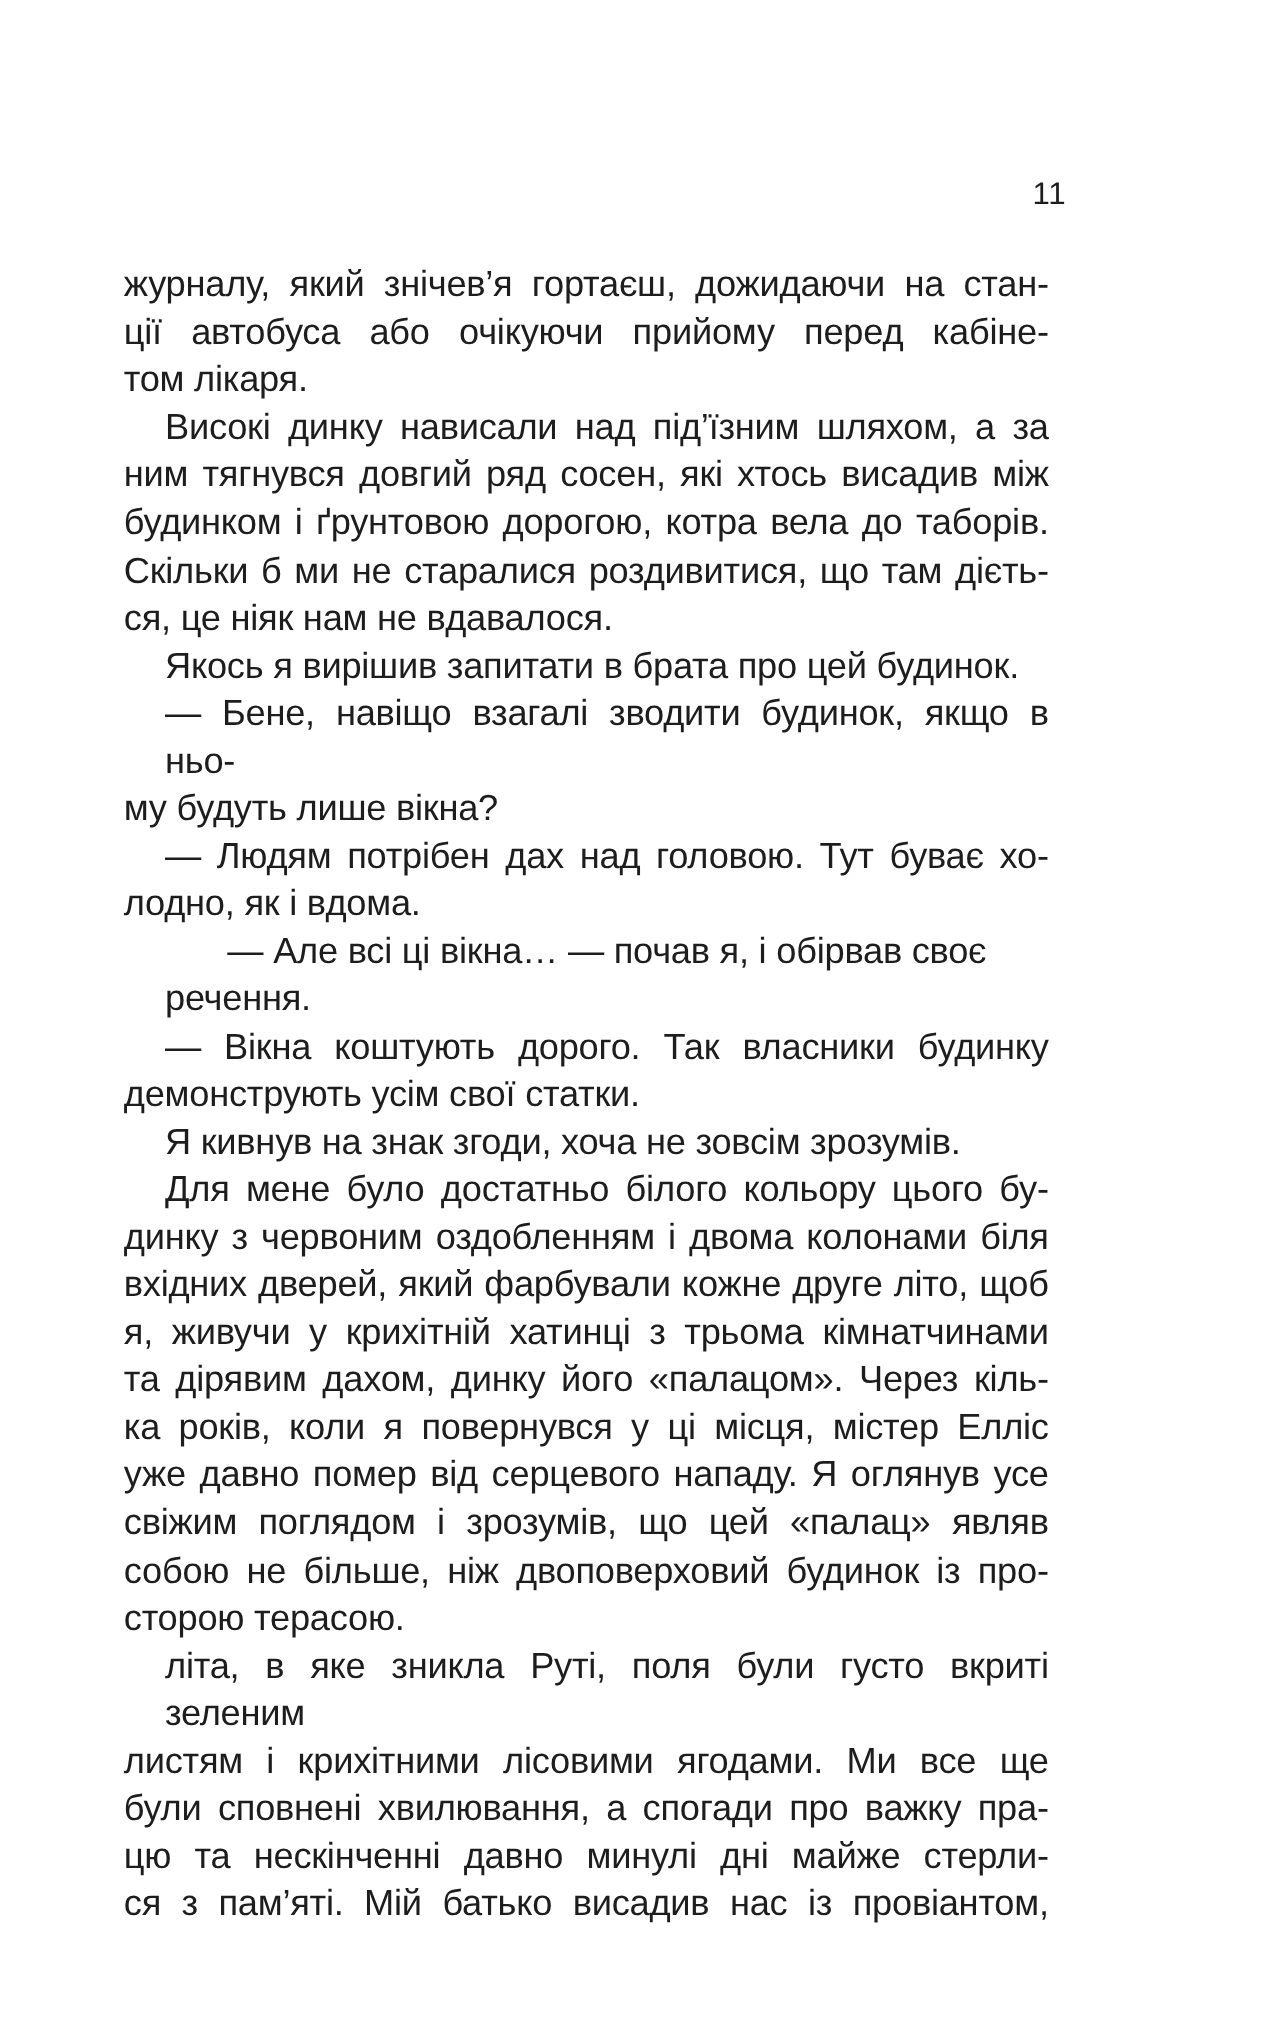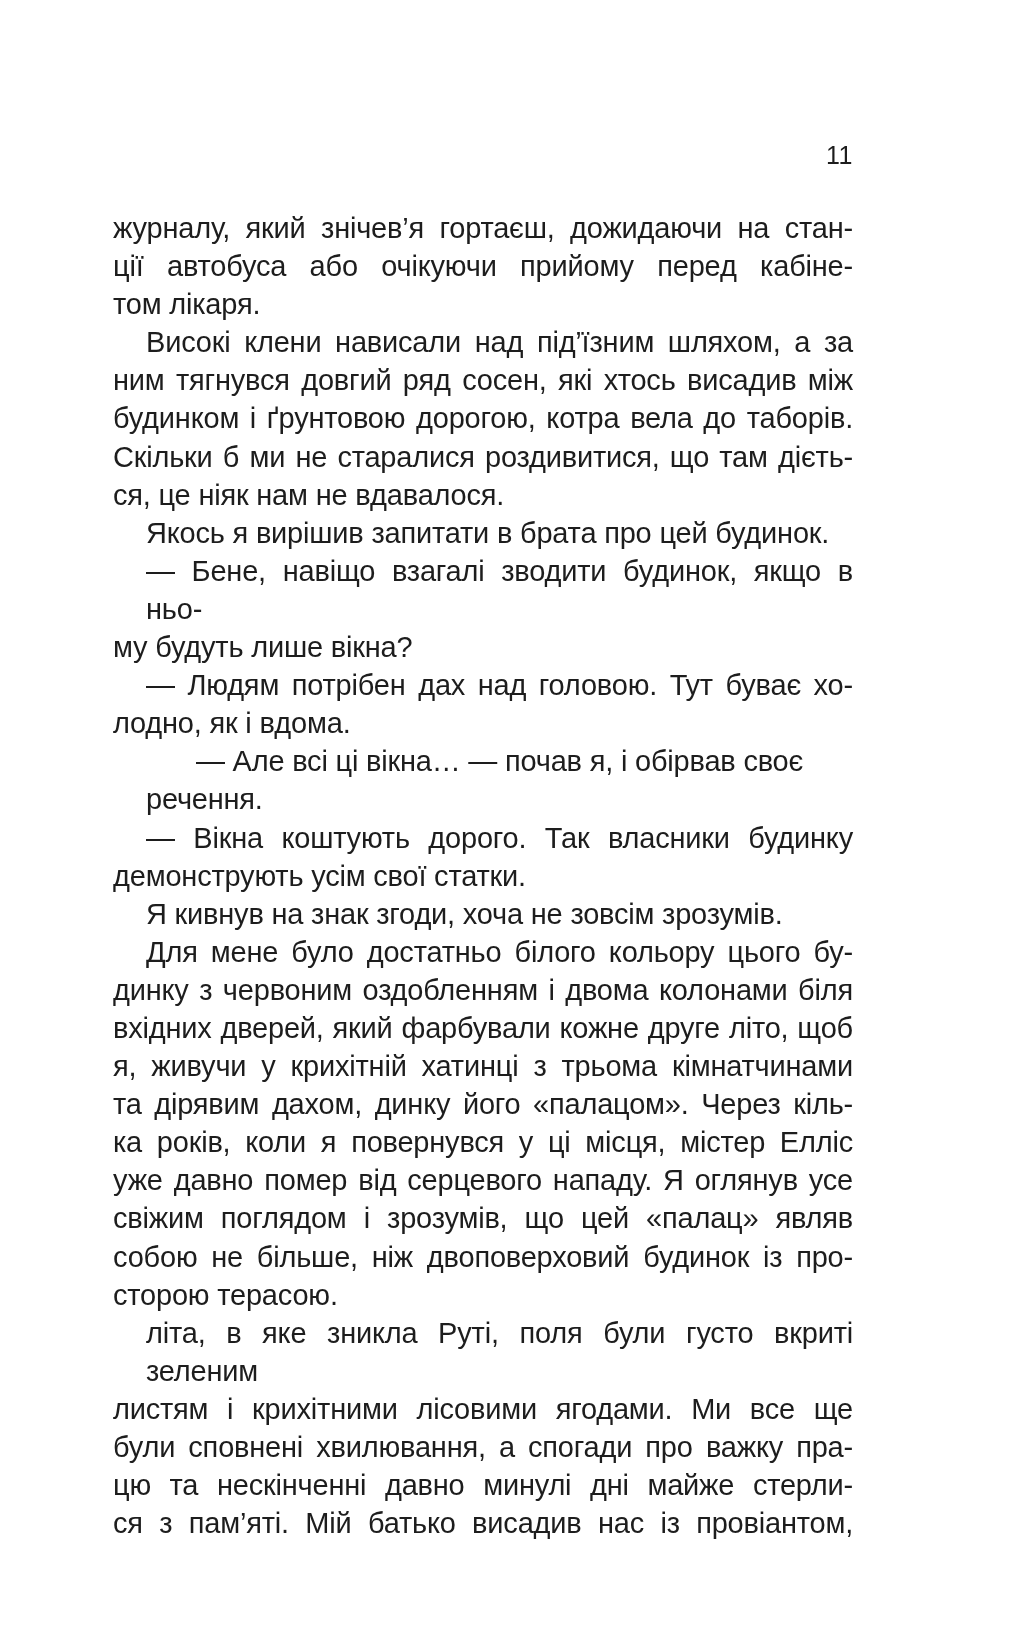--- a/index.html
+++ b/index.html
@@ -21,21 +21,21 @@
     left: 113px;
     top: 143px;
     width: 740px;
     text-align: right;
     font-size: 25px;
     line-height: 25px;
     letter-spacing: 0.5px;
   }
   .text-block {
     position: absolute;
-    left: 113px;
+    left: 99px;
     top: 209px;
     width: 740px;
     font-size: 29px;
     line-height: 38.1px;
     letter-spacing: -0.2px;
   }
   .para {
     margin: 0;
     padding: 0;
   }
@@ -57,21 +57,21 @@
 
 <div class="page">
   <div class="page-number">11</div>
   <div class="text-block">
       <div class="para">
         <div class="line">журналу, який знічев’я гортаєш, дожидаючи на стан-</div>
         <div class="line">ції автобуса або очікуючи прийому перед кабіне-</div>
         <div class="line final">том лікаря.</div>
       </div>
       <div class="para indent">
-        <div class="line">Високі клени нависали над під’їзним шляхом, а за</div>
+        <div class="line">Високі динку нависали над під’їзним шляхом, а за</div>
         <div class="line">ним тягнувся довгий ряд сосен, які хтось висадив між</div>
         <div class="line">будинком і ґрунтовою дорогою, котра вела до таборів.</div>
         <div class="line">Скільки б ми не старалися роздивитися, що там дієть-</div>
         <div class="line final">ся, це ніяк нам не вдавалося.</div>
       </div>
       <div class="para indent">
         <div class="line final">Якось я вирішив запитати в брата про цей будинок.</div>
       </div>
       <div class="para indent">
         <div class="line">— Бене, навіщо взагалі зводити будинок, якщо в ньо-</div>

